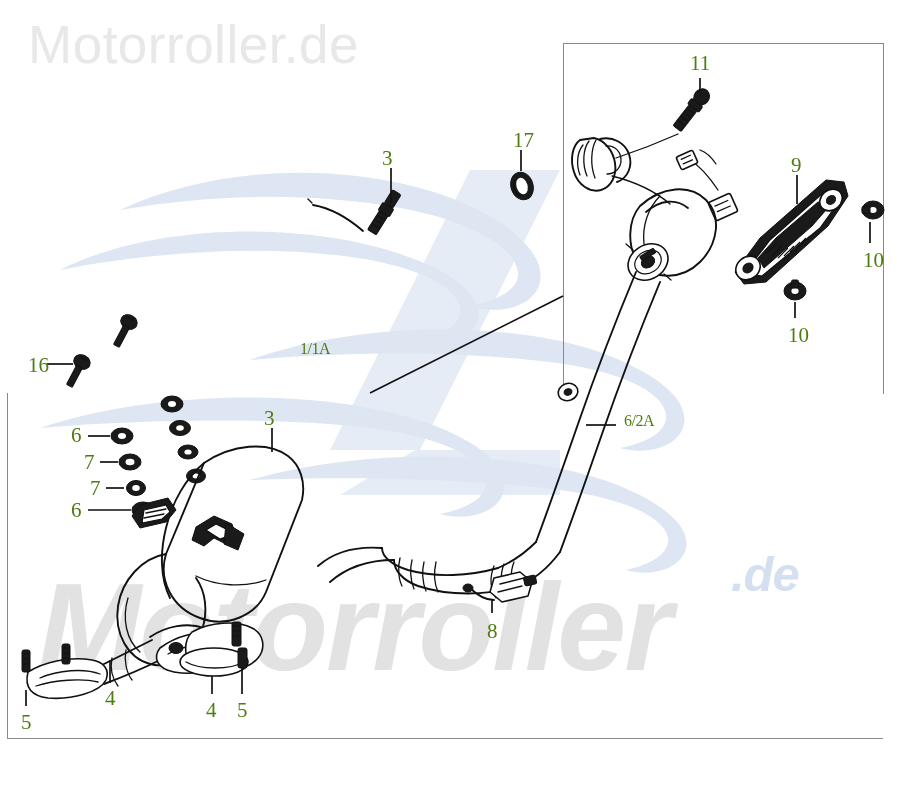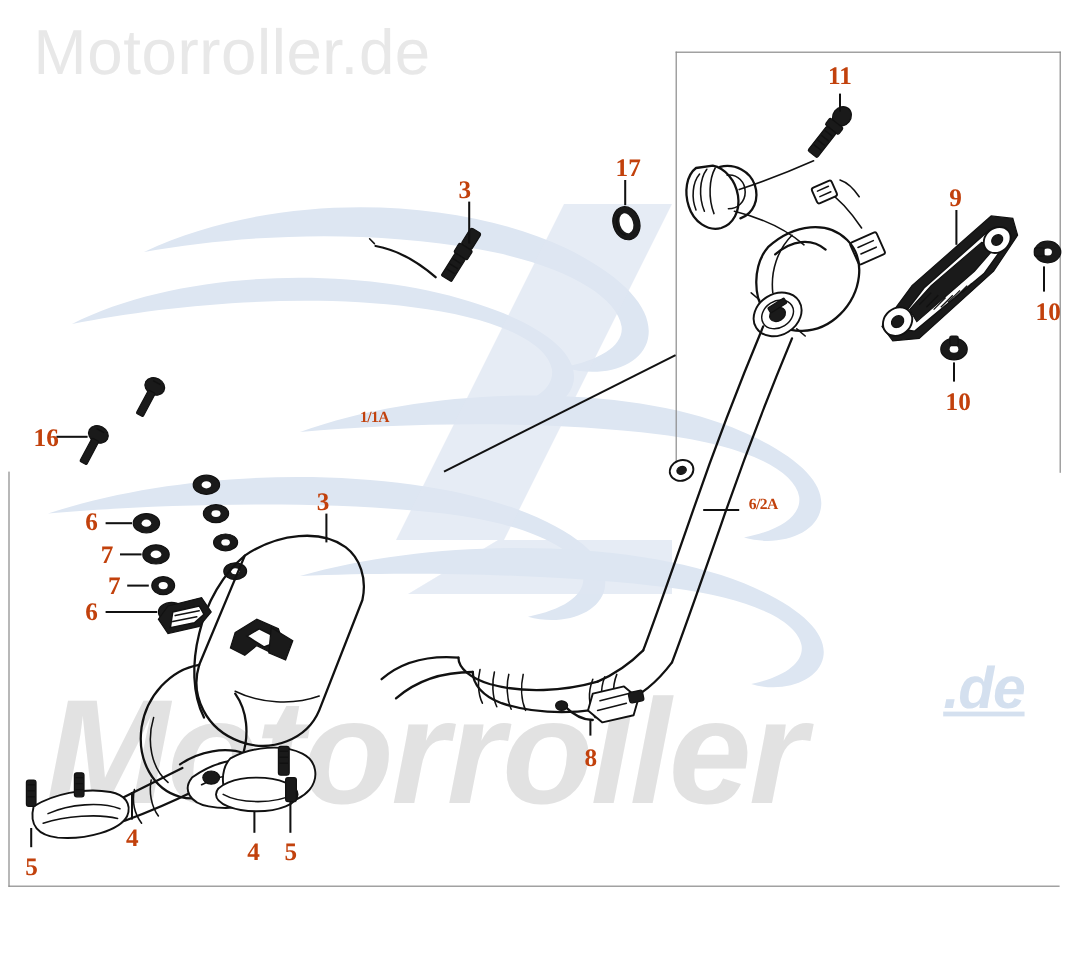--- a/index.html
+++ b/index.html
@@ -6,36 +6,36 @@
   body{width:900px;height:800px;overflow:hidden;
        font-family:"Liberation Serif",serif;}
   #stage{position:relative;width:900px;height:800px;background:#fff;}
 
   
   .wm{position:absolute;pointer-events:none;user-select:none;
       font-family:"Liberation Sans",sans-serif;white-space:nowrap;}
   #wm-top{left:28px;top:14px;font-size:53px;color:#e8e8e8;letter-spacing:.5px;}
   #wm-big{left:38px;top:556px;font-size:124px;font-weight:bold;font-style:italic;
           color:#e2e2e2;letter-spacing:-2px;}
-  #wm-de{left:786px;top:546px;font-size:49px;font-weight:bold;font-style:italic;
-         color:#d4e0ef;letter-spacing:-1px;text-decoration:underline;}
+  #wm-de{left:731px;top:546px;font-size:49px;font-weight:bold;font-style:italic;
+         color:#d4e0ef;letter-spacing:-1px;}
   #wm-swoosh{left:0;top:150px;width:900px;height:480px;opacity:1;}
 
   
   .panel{position:absolute;border:1.6px solid #8a8a8a;background:transparent;}
   #panel-main{left:7px;top:393px;width:875px;height:345px;border-right:none;border-top:none;}
   #panel-upper{left:563px;top:43px;width:319px;height:350px;border-bottom:none;}
 
   
   #art{position:absolute;left:0;top:0;width:900px;height:800px;}
 
   
   .num{position:absolute;font-family:"Liberation Serif",serif;font-size:21px;
-       font-weight:bold;color:#c2410c;line-height:1;letter-spacing:0px;}
-  .num.wide{font-size:13px;letter-spacing:-.5px;text-align:right;}
+       font-weight:normal;color:#4d7c0f;line-height:1;letter-spacing:0px;}
+  .num.wide{font-size:16px;letter-spacing:-.5px;text-align:right;}
 </style>
 </head>
 <body>
 
 <div id="stage">
 
   <svg id="wm-swoosh" class="wm" viewBox="0 0 900 480" xmlns="http://www.w3.org/2000/svg">
     <g fill="#dde6f2">
       <path d="M120 60 C230 8 380 14 470 56 C520 80 545 108 540 132 C535 156 500 166 470 156
                C500 150 520 138 518 122 C514 96 468 70 400 58 C300 40 200 46 120 60 Z"></path>

